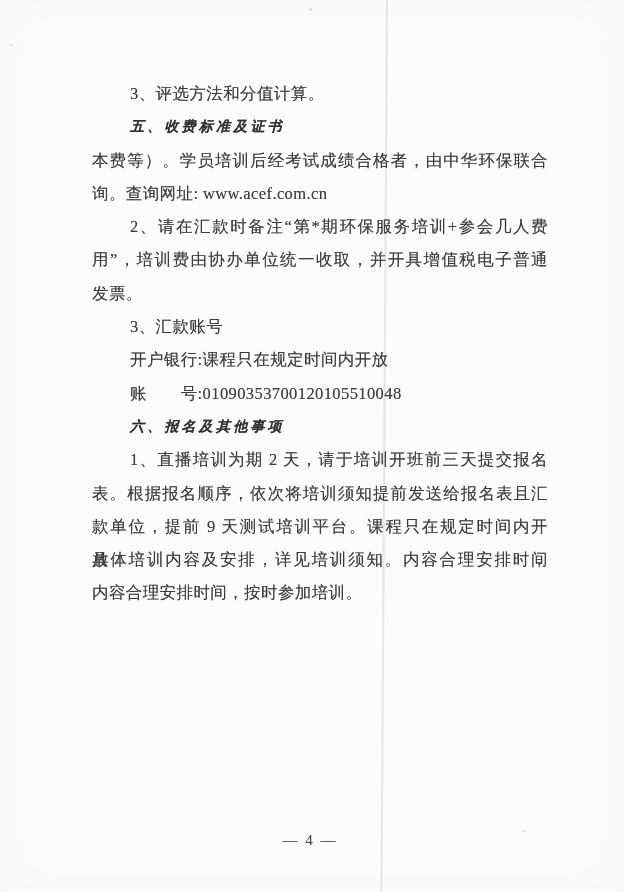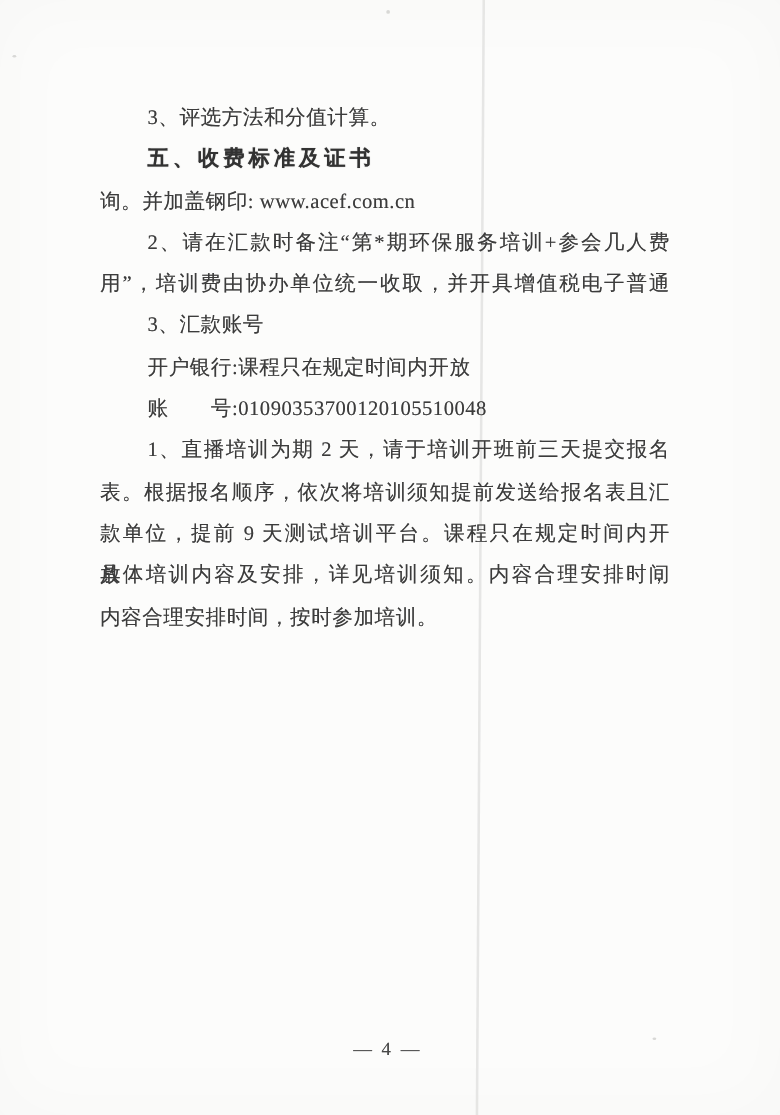--- a/index.html
+++ b/index.html
@@ -30,43 +30,44 @@
   }
   
   .speck { position: absolute; background: #d8d8d6; border-radius: 50%; }
   .speck.s1 { left: 309px; top: 8px;  width: 3px; height: 3px; }
   .speck.s2 { left: 10px;  top: 44px; width: 3px; height: 2px; }
   .speck.s3 { left: 522px; top: 830px; width: 3px; height: 2px; }
 
   .content {
     position: absolute;
     top: 77px;
-    left: 80px;
+    left: 92px;
     width: 456px;
   }
   .ln {
     height: 33.3px;
     line-height: 33.3px;
     font-size: 16.5px;
     color: #3c3c3c;
     letter-spacing: 0.4px;
     white-space: pre-wrap;
     text-shadow: 0 0 0.5px rgba(70,70,70,0.55);
   }
   .ln.j {
     text-align: justify;
     text-align-last: justify;
   }
   .ln.ind { padding-left: 38px; }
   .ln.h {
     font-weight: 700;
-    font-size: 17px;
+    font-size: 14px;
     letter-spacing: 3.2px;
     color: #323232;
     text-shadow: 0 0 0.6px rgba(50,50,50,0.7);
+    font-style: italic;
   }
   .page-number {
     position: absolute;
     top: 832px;
     left: 0;
     width: 620px;
     text-align: center;
     font-size: 15px;
     color: #474747;
     letter-spacing: 2px;
@@ -78,26 +79,29 @@
 
 <div class="page">
   <div class="fold-line"></div>
   <div class="speck s1"></div>
   <div class="speck s2"></div>
   <div class="speck s3"></div>
 
   <div class="content">
     <div class="ln ind">3、评选方法和分值计算。</div>
     <div class="ln ind h">五、收费标准及证书</div>
-    <div class="ln">询。并加盖钢印: www.acef.com.cn</div>
+    <div class="ln j">本费等）。学员培训后经考试成绩合格者，由中华环保联合</div>
+    <div class="ln">询。查询网址: www.acef.com.cn</div>
     <div class="ln ind j">2、请在汇款时备注“第*期环保服务培训+参会几人费</div>
     <div class="ln j">用”，培训费由协办单位统一收取，并开具增值税电子普通</div>
+    <div class="ln">发票。</div>
     <div class="ln ind">3、汇款账号</div>
     <div class="ln ind">开户银行:课程只在规定时间内开放</div>
     <div class="ln ind">账　　号:01090353700120105510048</div>
+    <div class="ln ind h">六、报名及其他事项</div>
     <div class="ln ind j">1、直播培训为期 2 天，请于培训开班前三天提交报名</div>
     <div class="ln j">表。根据报名顺序，依次将培训须知提前发送给报名表且汇</div>
     <div class="ln j">款单位，提前 9 天测试培训平台。课程只在规定时间内开放，</div>
     <div class="ln j">具体培训内容及安排，详见培训须知。内容合理安排时间</div>
     <div class="ln">内容合理安排时间，按时参加培训。</div>
   </div>
 
   <div class="page-number">— 4 —</div>
 </div>
 

